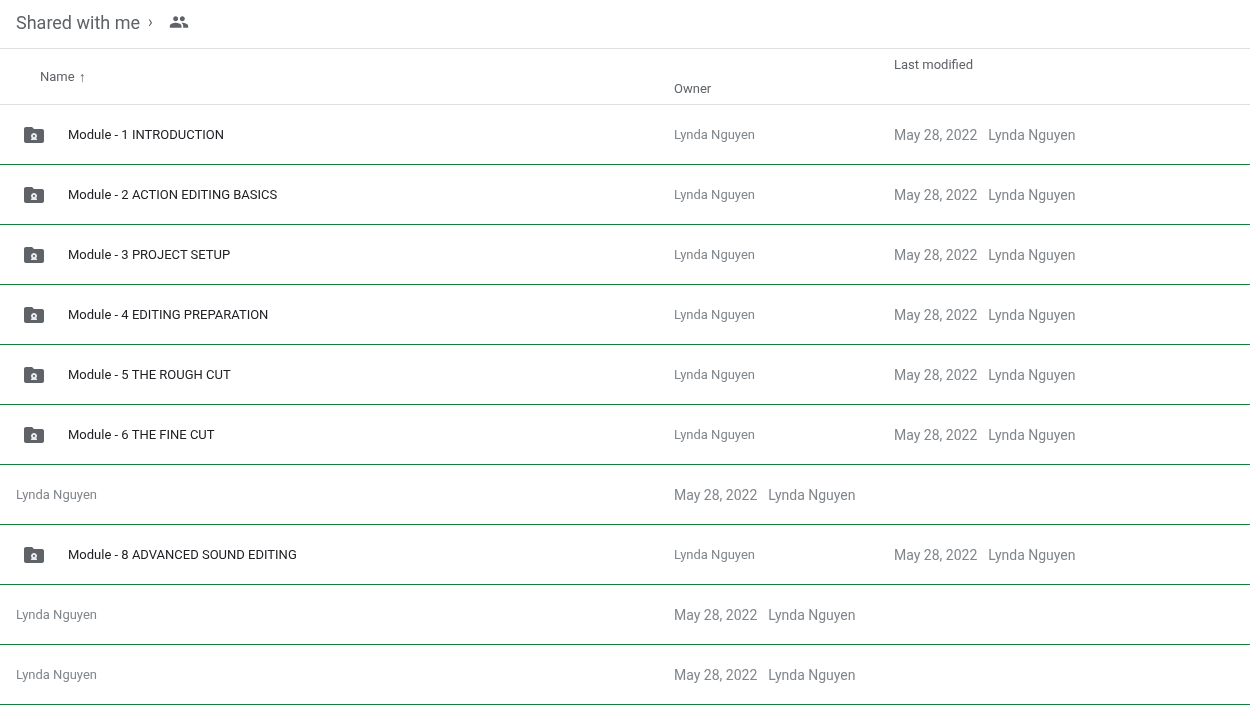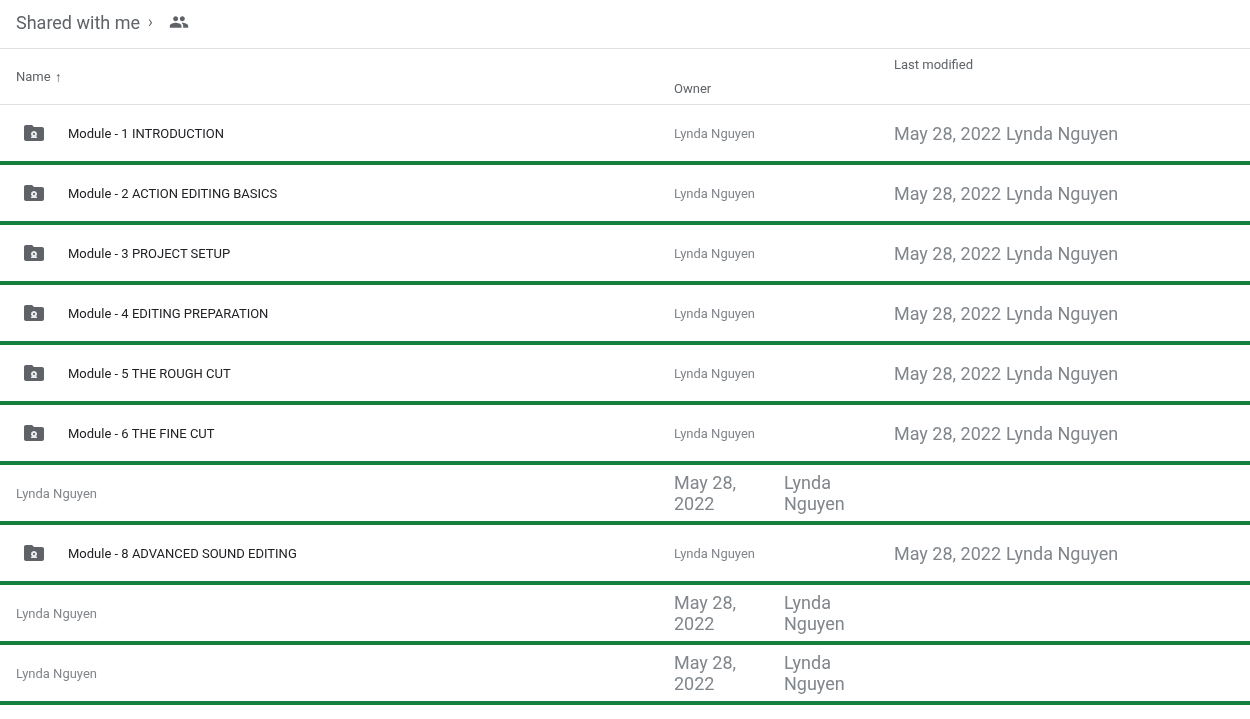--- a/index.html
+++ b/index.html
@@ -65,20 +65,21 @@
       color: #5f6368;
       font-size: 13px;
     }
 
     .col-name {
       display: flex;
       align-items: center;
       gap: 4px;
       cursor: pointer;
       user-select: none;
+      margin-left: 24px;
     }
 
     .sort-icon {
       font-size: 14px;
       color: #5f6368;
     }
 
     .col-owner {
       color: #5f6368;
       margin-top: 24px;
@@ -86,21 +87,21 @@
 
     .col-modified {
       color: #5f6368;
     }
 
     
     .file-row {
       display: grid;
       grid-template-columns: 1fr 220px 340px;
       padding: 0 16px;
-      border-bottom: 4px solid #15803d;
+      border-bottom: 1px solid #15803d;
       align-items: center;
       min-height: 60px;
       cursor: pointer;
     }
 
     .file-name-cell {
       display: flex;
       align-items: center;
       gap: 16px;
       padding: 10px 0;
@@ -127,22 +128,22 @@
     }
 
     .owner-cell {
       font-size: 13px;
       color: #80868b;
     }
 
     .modified-cell {
       display: flex;
       align-items: center;
-      gap: 5px;
-      font-size: 18px;
+      gap: 11px;
+      font-size: 14px;
     }
 
     .modified-date {
       color: #80868b;
     }
 
     .modified-by {
       color: #80868b;
     }
   </style>

